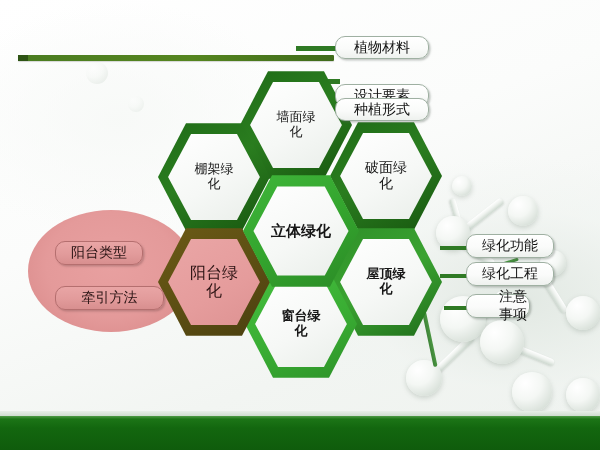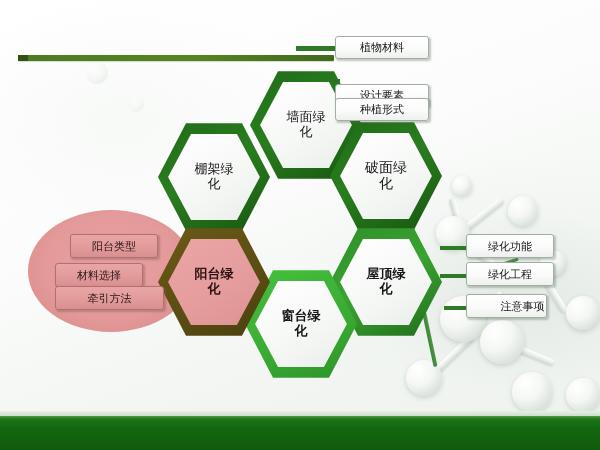--- a/index.html
+++ b/index.html
@@ -63,22 +63,22 @@
 
   .hex-dark .inner,.hex-mid .inner,.hex-bright .inner,.hex-light .inner{
       background:linear-gradient(150deg,#ffffff 0%,#f6f8f6 55%,#e9eee9 100%);}
   .hex-pink .inner{background:linear-gradient(150deg,#eaa6a6 0%,#e59c9c 60%,#dd9292 100%);}
 
   
   .box{
     position:absolute;box-sizing:border-box;
     display:flex;align-items:center;justify-content:center;
     font-family:Liberation Mono, monospace;
-    font-size:11px;color:#141414;
-    border-radius:3px;
+    font-size:14px;color:#141414;
+    border-radius:10px;
     background:linear-gradient(180deg,#ffffff 0%,#fafbfa 55%,#eef1ee 100%);
     border:1px solid #9fb0a2;
     box-shadow:1.5px 1.5px 2px rgba(90,100,92,.35);
   }
   .box.pink{
     background:linear-gradient(180deg,#e9a5a5 0%,#e29b9b 55%,#d88f8f 100%);
     border:1px solid #b56f6f;color:#2a1414;
     box-shadow:1.5px 1.5px 2px rgba(130,85,85,.4);
   }
 
@@ -133,21 +133,21 @@
 
   <div>
     <div class="conn" style="left:296px;top:46px;width:44px;height:5px;"></div>
     <div class="conn" style="left:300px;top:79px;width:40px;height:5px;"></div>
     <div class="conn" style="left:312px;top:103px;width:28px;height:5px;"></div>
     <div class="conn" style="left:440px;top:246px;width:32px;height:4px;"></div>
     <div class="conn" style="left:440px;top:274px;width:32px;height:4px;"></div>
     <div class="conn" style="left:444px;top:306px;width:28px;height:4px;"></div>
   </div>
 
-  <div class="hex hex-dark" style="left:250px;top:69px;width:112px;height:112px;z-index:6;">
+  <div class="hex hex-dark" style="left:240px;top:69px;width:112px;height:112px;z-index:6;">
     <div class="outer"></div>
     <div class="inner"></div>
     <div class="lbl" style="font-size:13px;font-weight:400;white-space:pre-line;">墙面绿
 化</div>
   </div>
 
   <div class="hex hex-dark" style="left:158px;top:121px;width:112px;height:112px;z-index:6;">
     <div class="outer"></div>
     <div class="inner"></div>
     <div class="lbl" style="font-size:13px;font-weight:400;white-space:pre-line;">棚架绿
@@ -171,50 +171,52 @@
   <div class="hex hex-light" style="left:245px;top:268px;width:112px;height:112px;z-index:6;">
     <div class="outer"></div>
     <div class="inner"></div>
     <div class="lbl" style="font-size:13px;font-weight:700;white-space:pre-line;">窗台绿
 化</div>
   </div>
 
   <div class="hex hex-pink" style="left:158px;top:226px;width:112px;height:112px;z-index:7;">
     <div class="outer"></div>
     <div class="inner"></div>
-    <div class="lbl" style="font-size:13px;font-weight:700;color:#2b1212;white-space:pre-line;">阳台绿
-化</div>
-  </div>
-
+    <div class="lbl" style="font-size:16px;font-weight:400;color:#2b1212;white-space:pre-line;">阳台绿
+化</div>
+  </div>
+
+  <div class="hex hex-bright" style="left:243px;top:173px;width:116px;height:116px;z-index:8;">
+    <div class="outer"></div>
+    <div class="inner"></div>
+    <div class="lbl" style="font-size:15px;font-weight:700;white-space:pre-line;">立体绿化</div>
+  </div>
 
   <div class="box" style="left:335px;top:36px;width:94px;height:23px;z-index:10;">
     <span>植物材料</span>
   </div>
   <div class="box" style="left:335px;top:84px;width:94px;height:23px;z-index:10;">
     <span>设计要素</span>
   </div>
   <div class="box" style="left:466px;top:234px;width:88px;height:24px;z-index:10;">
     <span>绿化功能</span>
   </div>
 
   <div class="box" style="left:335px;top:98px;width:94px;height:23px;z-index:10;">
     <span>种植形式</span>
   </div>
   <div class="box" style="left:466px;top:262px;width:88px;height:24px;z-index:10;">
     <span>绿化工程</span>
   </div>
-  <div class="box" style="left:466px;top:294px;width:81px;height:24px;z-index:10;padding-left:32px;">
+  <div class="box" style="left:466px;top:294px;width:64px;height:24px;z-index:10;padding-left:32px;">
     <span>注意事项</span>
   </div>
 
-  <div class="box pink" style="left:55px;top:234px;width:88px;height:24px;z-index:10;margin-left:15px;">
+  <div class="box pink" style="left:55px;top:241px;width:88px;height:24px;z-index:10;">
     <span>阳台类型</span>
-  </div>
-  <div class="box pink" style="left:55px;top:263px;width:88px;height:24px;z-index:10;">
-    <span>材料选择</span>
   </div>
   <div class="box pink" style="left:55px;top:286px;width:109px;height:24px;z-index:10;">
     <span>牵引方法</span>
   </div>
 
   <div id="bottom-hl"></div>
   <div id="bottom-bar"></div>
   <div id="bottom-bar-top"></div>
 
 </div>

